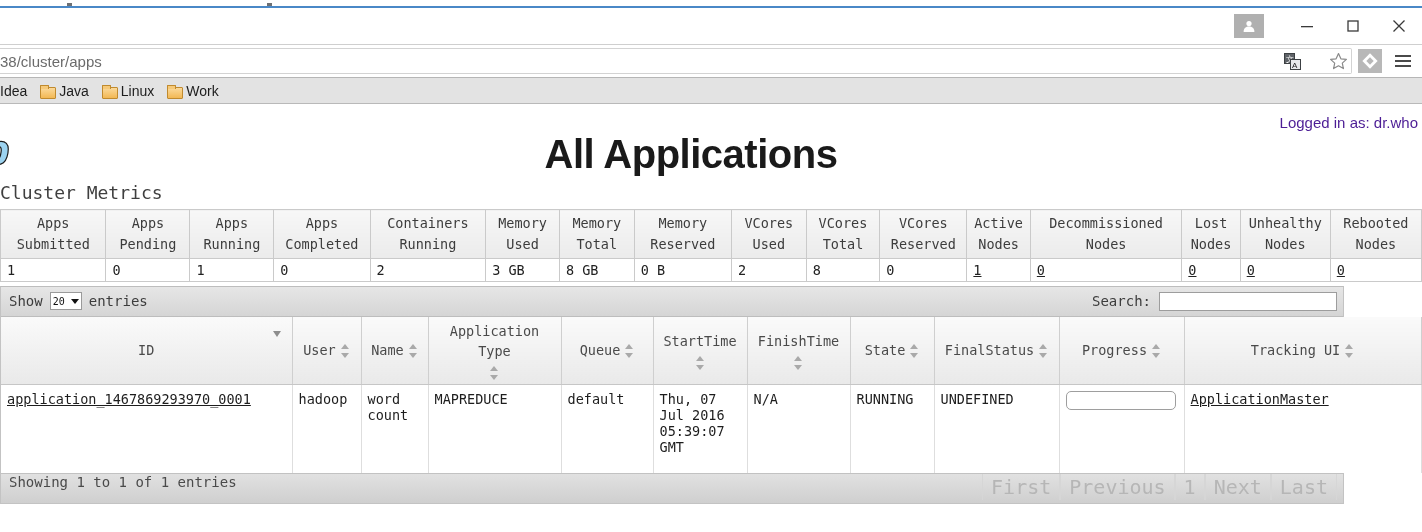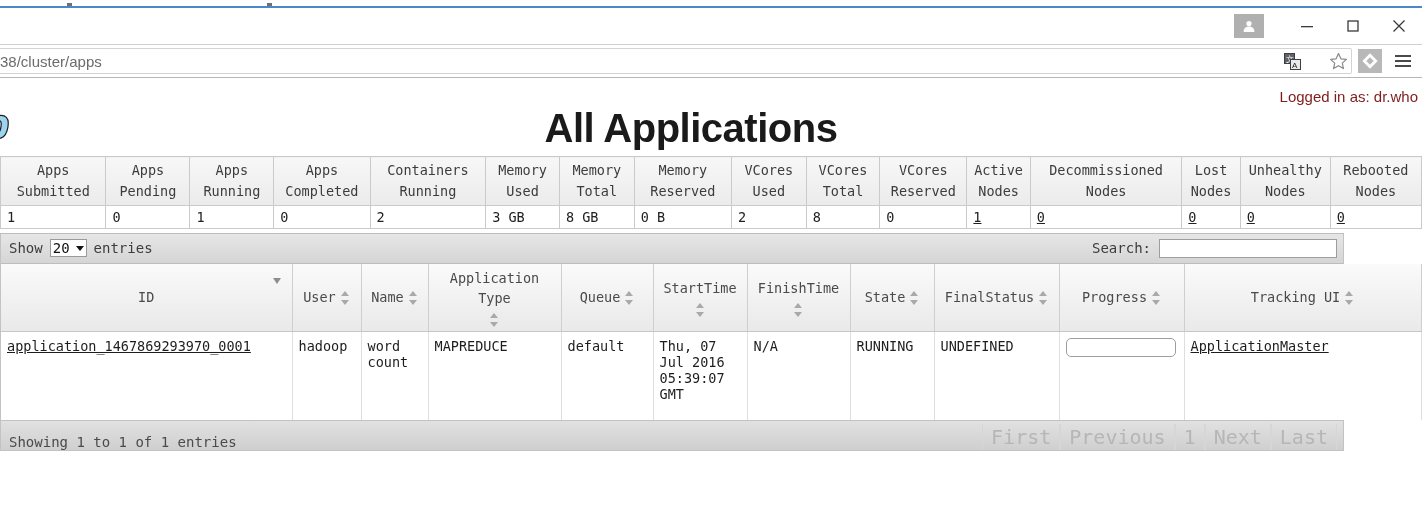--- a/index.html
+++ b/index.html
@@ -131,21 +131,21 @@
     height: 432px;
     position: relative;
     font-family: "DejaVu Sans Mono", monospace;
   }
 
   .logged-in {
     position: absolute;
     right: 4px; top: 10px;
     font-family: "Liberation Sans", sans-serif;
     font-size: 15px;
-    color: #7f1d1d;
+    color: #4c1d95;
   }
 
   .page-head {
     height: 78px;
     position: relative;
   }
   .hadoop-logo {
     position: absolute;
     left: -38px; top: 29px;
     width: 70px; height: 34px;
@@ -230,21 +230,21 @@
     padding: 0 6px 0 8px;
     font-family: "DejaVu Sans Mono", monospace;
     font-size: 14px;
     color: #3c3c3c;
   }
   .dt-length { display: flex; align-items: center; gap: 7px; }
   .dt-select {
     background: #fff;
     border: 1px solid #9a9a9a;
     font-family: "DejaVu Sans Mono", monospace;
-    font-size: 14px;
+    font-size: 10px;
     padding: 0 2px;
     height: 18px;
     display: inline-flex; align-items: center; gap: 6px;
     color: #111;
     cursor: pointer;
   }
   .dt-select .caret {
     width: 0; height: 0;
     border-left: 4px solid transparent;
     border-right: 4px solid transparent;
@@ -337,21 +337,21 @@
   }
   .progress-inner {
     height: 100%;
     background: linear-gradient(#dcdcdc, #c4c4c4);
   }
 
   .dt-bottombar {
     height: 30px;
     background: linear-gradient(#e1e1e1, #cfcfcf);
     border-top: 1px solid #c2c2c2;
-    display: flex; align-items: flex-end;
+    display: flex; align-items: flex-start;
     justify-content: space-between;
     padding: 0 6px 0 8px;
     font-family: "DejaVu Sans Mono", monospace;
     font-size: 14px;
     color: #4a4a4a;
   }
   .dt-paging { display: flex; align-items: stretch; }
   .pg-btn {
     padding: 1px 8px;
     color: #b6b6b6;
@@ -422,31 +422,49 @@
     </div>
     <div class="menu-icon">
       <svg width="18" height="16" viewBox="0 0 18 16">
         <rect x="1" y="2" width="16" height="2" fill="#4a4a4a"></rect>
         <rect x="1" y="7" width="16" height="2" fill="#4a4a4a"></rect>
         <rect x="1" y="12" width="16" height="2" fill="#4a4a4a"></rect>
       </svg>
     </div>
   </div>
 
+  <div class="bookmarkbar">
+    <div class="bm-item">
+      <span>Idea</span>
+    </div>
+    <div class="bm-item">
+      <span class="folder-icon"></span>
+      <span>Java</span>
+    </div>
+    <div class="bm-item">
+      <span class="folder-icon"></span>
+      <span>Linux</span>
+    </div>
+    <div class="bm-item">
+      <span class="folder-icon"></span>
+      <span>Work</span>
+    </div>
+  </div>
 </div>
 
 <div id="page-content">
 
   <div class="logged-in">Logged in as: dr.who</div>
 
   <div class="page-head">
     <div class="hadoop-logo">op</div>
     <div class="page-title">All Applications</div>
   </div>
 
+  <div class="section-title">Cluster Metrics</div>
 
   <table class="metrics">
     <colgroup>
       <col style="width:103px">
         <col style="width:82px">
         <col style="width:82px">
         <col style="width:94px">
       <col style="width:113px">
         <col style="width:72px">
         <col style="width:73px">

